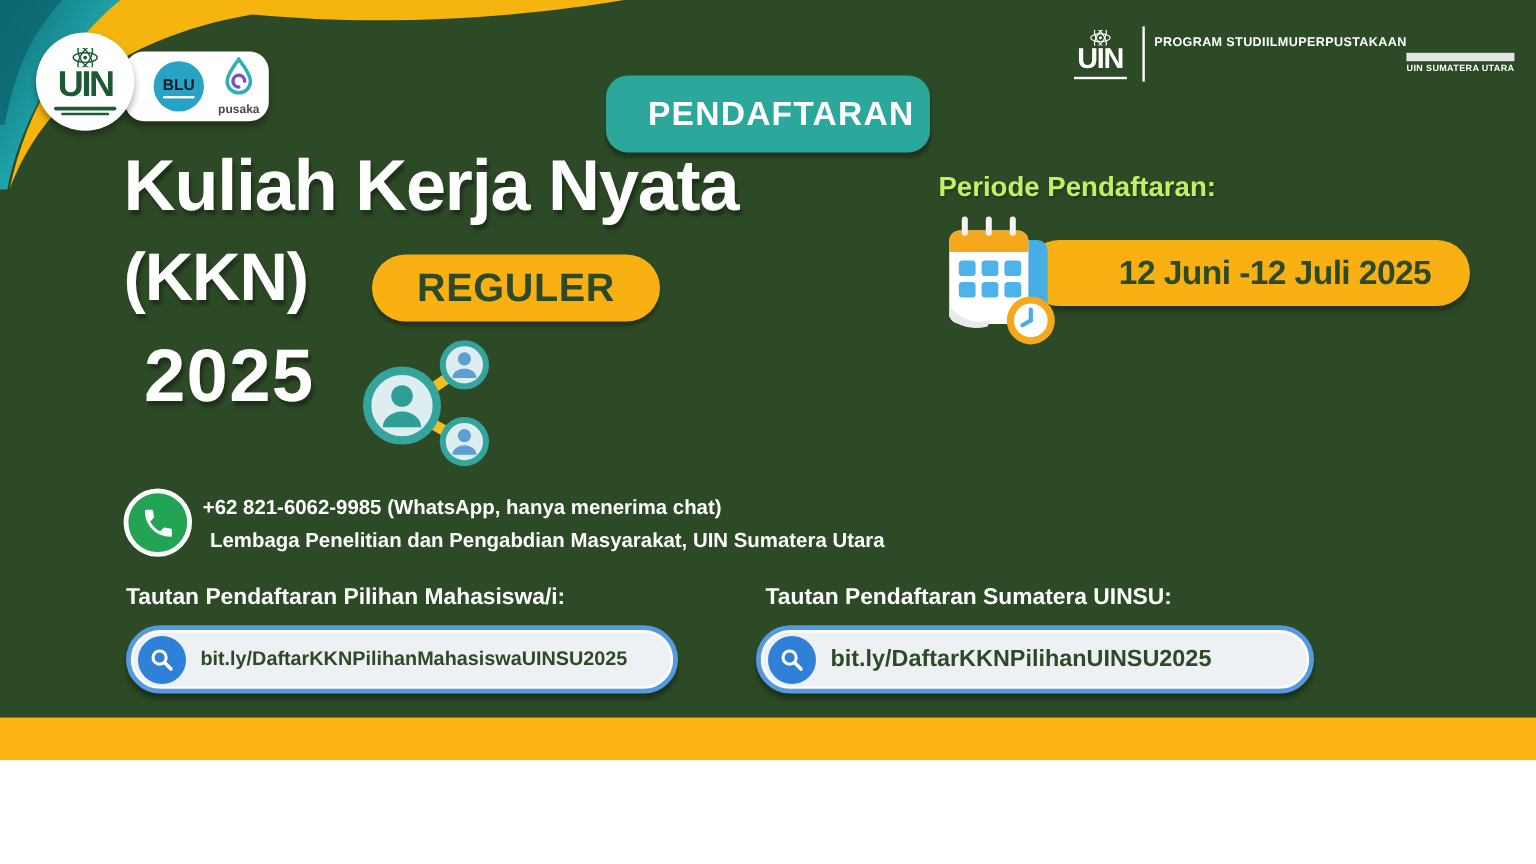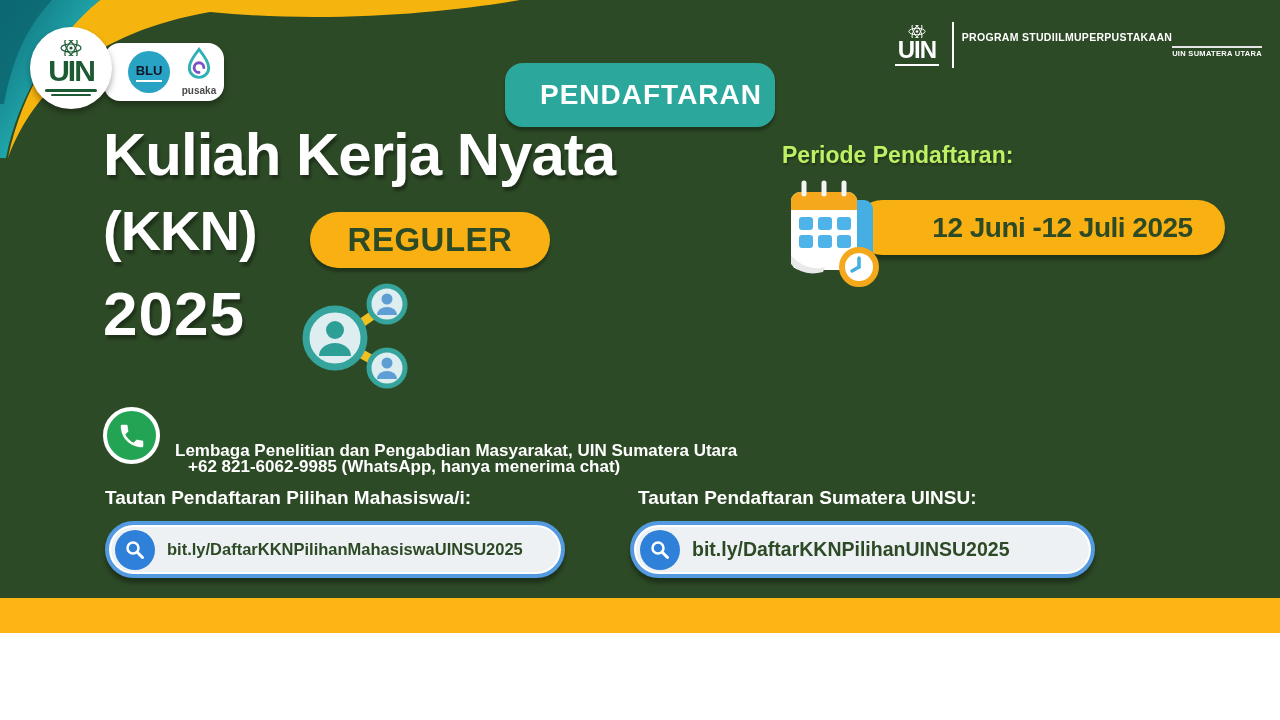--- a/index.html
+++ b/index.html
@@ -22,40 +22,40 @@
   .pusaka-label { font-size:10px; color:#4a4a4a; font-weight:bold; margin-top:0px; }
 
   
   .brand { position:absolute; right:18px; top:22px; display:flex; align-items:center; gap:8px; color:#fff; }
   .brand-logo { display:flex; flex-direction:column; align-items:center; width:54px; }
   .brand-uin { font-weight:bold; font-size:24px; letter-spacing:-1px; line-height:1; }
   .brand-cap { width:44px; height:2px; background:#fff; margin-top:2px; }
   .brand-div { width:2px; height:46px; background:#fff; }
   .brand-text { display:flex; flex-direction:row; }
   .brand-l { font-weight:bold; font-size:10.5px; letter-spacing:.3px; line-height:1.1; }
-  .brand-s { font-weight:bold; font-size:7.5px; letter-spacing:.3px; border-top:2px solid #e5e5e5; margin-top:14px; padding-top:1px; }
+  .brand-s { font-weight:bold; font-size:7.5px; letter-spacing:.3px; border-top:7px solid #e5e5e5; margin-top:14px; padding-top:1px; }
 
   
   .pendaftaran { position:absolute; left:505px; top:63px; width:270px; height:64px; background:#2ba79c; border-radius:18px; display:flex; align-items:center; justify-content:center; color:#fff; font-weight:bold; font-size:28px; letter-spacing:1px; box-shadow:0 4px 3px rgba(0,0,0,.3);padding-left:22px; }
 
   
   .title1 { position:absolute; left:103px; top:120px; color:#fff; font-weight:bold; font-size:60px; letter-spacing:-1px; text-shadow:2px 4px 3px rgba(0,0,0,.35); }
   .title2 { position:absolute; left:103px; top:198px; color:#fff; font-weight:bold; font-size:56px; letter-spacing:-1px; text-shadow:2px 4px 3px rgba(0,0,0,.35); }
   .reguler { position:absolute; left:310px; top:212px; width:240px; height:56px; background:#f8b013; border-radius:28px; display:flex; align-items:center; justify-content:center; color:#2d4a26; font-weight:bold; font-size:33px; letter-spacing:.5px; box-shadow:0 4px 3px rgba(0,0,0,.3); }
-  .year { position:absolute; left:103px; top:278px; color:#fff; font-weight:bold; font-size:62px; letter-spacing:1px; text-shadow:2px 4px 3px rgba(0,0,0,.35); }
+  .year { position:absolute; left:120px; top:278px; color:#fff; font-weight:bold; font-size:62px; letter-spacing:1px; text-shadow:2px 4px 3px rgba(0,0,0,.35); }
   .network-icon { position:absolute; left:295px; top:282px; }
 
   
   .period-label { position:absolute; left:782px; top:142px; color:#bef264; font-weight:bold; font-size:23px; text-shadow:1px 2px 2px rgba(0,0,0,.3); }
   .date-badge { position:absolute; left:855px; top:200px; width:370px; height:55px; background:#f8b013; border-radius:28px; display:flex; align-items:center; justify-content:center; padding-left:45px; color:#2d4a26; font-weight:bold; font-size:28px; letter-spacing:-.5px; box-shadow:0 5px 4px rgba(0,0,0,.3); }
   .calendar-icon { position:absolute; left:783px; top:170px; }
 
   
   .wa-circle { position:absolute; left:103px; top:407px; width:57px; height:57px; border-radius:50%; background:#23a455; border:4px solid #fff; display:flex; align-items:center; justify-content:center; }
-  .contact-line1 { position:absolute; left:188px; top:413px; color:#fff; font-weight:bold; font-size:17px;margin-top:44px; }
+  .contact-line1 { position:absolute; left:169px; top:413px; color:#fff; font-weight:bold; font-size:17px; }
   .contact-line2 { position:absolute; left:175px; top:441px; color:#fff; font-weight:bold; font-size:17px; }
 
   
   .link-label-left { position:absolute; left:105px; top:487px; color:#fff; font-weight:bold; font-size:19px; }
   .link-label-right { position:absolute; left:638px; top:487px; color:#fff; font-weight:bold; font-size:19px; }
   .link-pill { position:absolute; top:521px; height:57px; background:#eef1f3; border:4px solid #549ae0; border-radius:29px; display:flex; align-items:center; gap:12px; padding:0 14px 0 6px; box-shadow:0 5px 4px rgba(0,0,0,.35), inset 0 0 0 2px #fff; }
   .link-pill.left { left:105px; width:460px; }
   .link-pill.right { left:630px; width:465px; }
   .search-circle { width:40px; height:40px; min-width:40px; border-radius:50%; background:#2f80d9; display:flex; align-items:center; justify-content:center; }
   .link-url { color:#2d4a26; font-weight:bold; }

